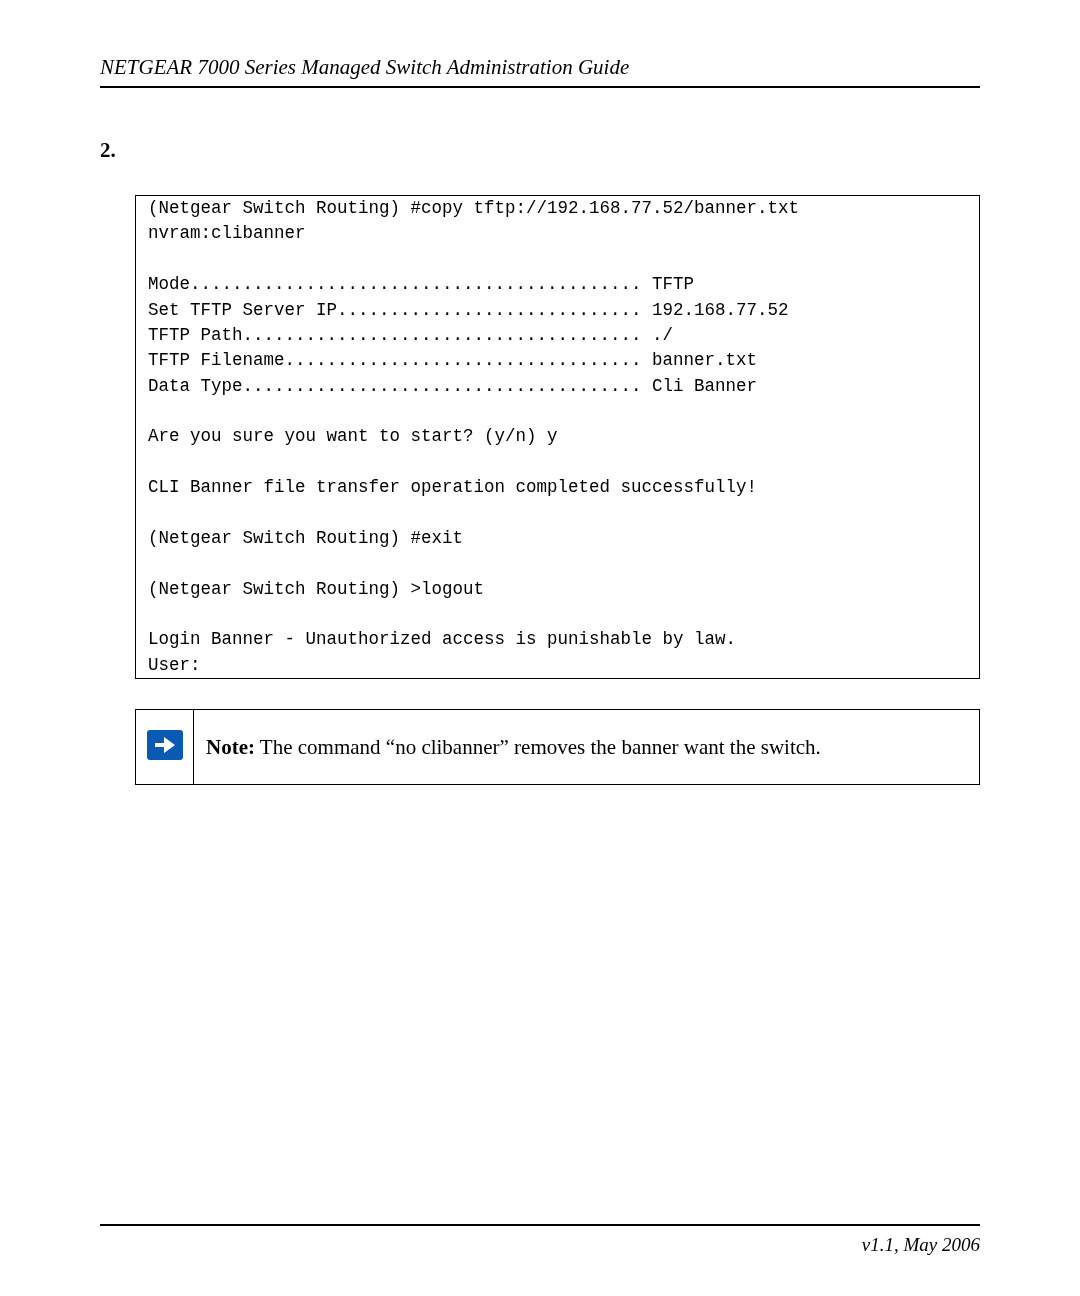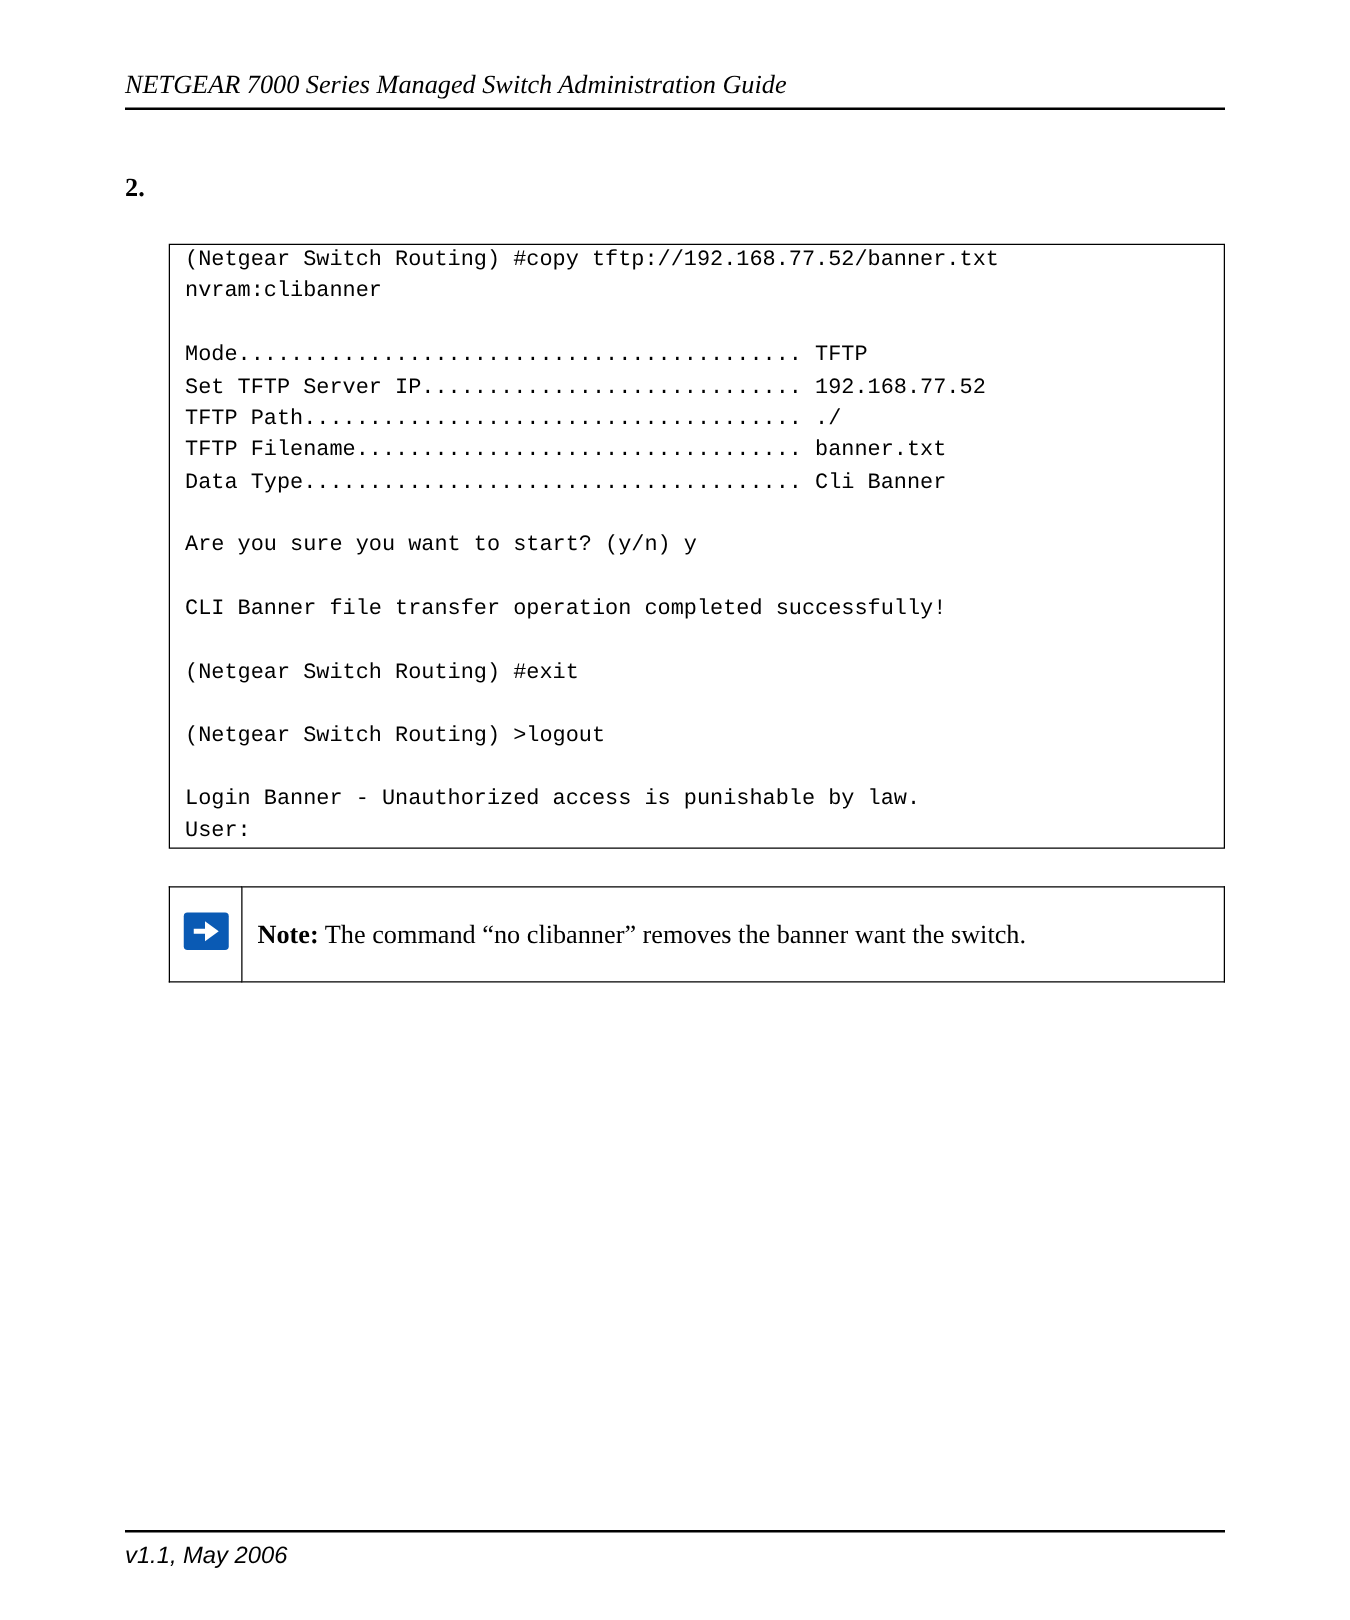--- a/index.html
+++ b/index.html
@@ -98,25 +98,25 @@
       border-top: 2.5px solid #000;
       margin-bottom: 6px;
     }
     .footer-line {
       display: flex;
       justify-content: space-between;
       font-size: 19px;
       font-family: Arial, Helvetica, sans-serif;
     }
     .footer-version {
-      text-align: left;
+      text-align: right;
       font-style: italic;
       font-size: 19px;
       margin-top: 8px;
-      font-family: Liberation Sans, sans-serif;
+      font-family: Liberation Serif, serif;
     }
   </style>
 </head>
 <body>
 
 <div class="header">NETGEAR 7000  Series Managed Switch Administration Guide</div>
 
 <div class="step-line">
   <div class="step-num">2.</div>
 </div>

